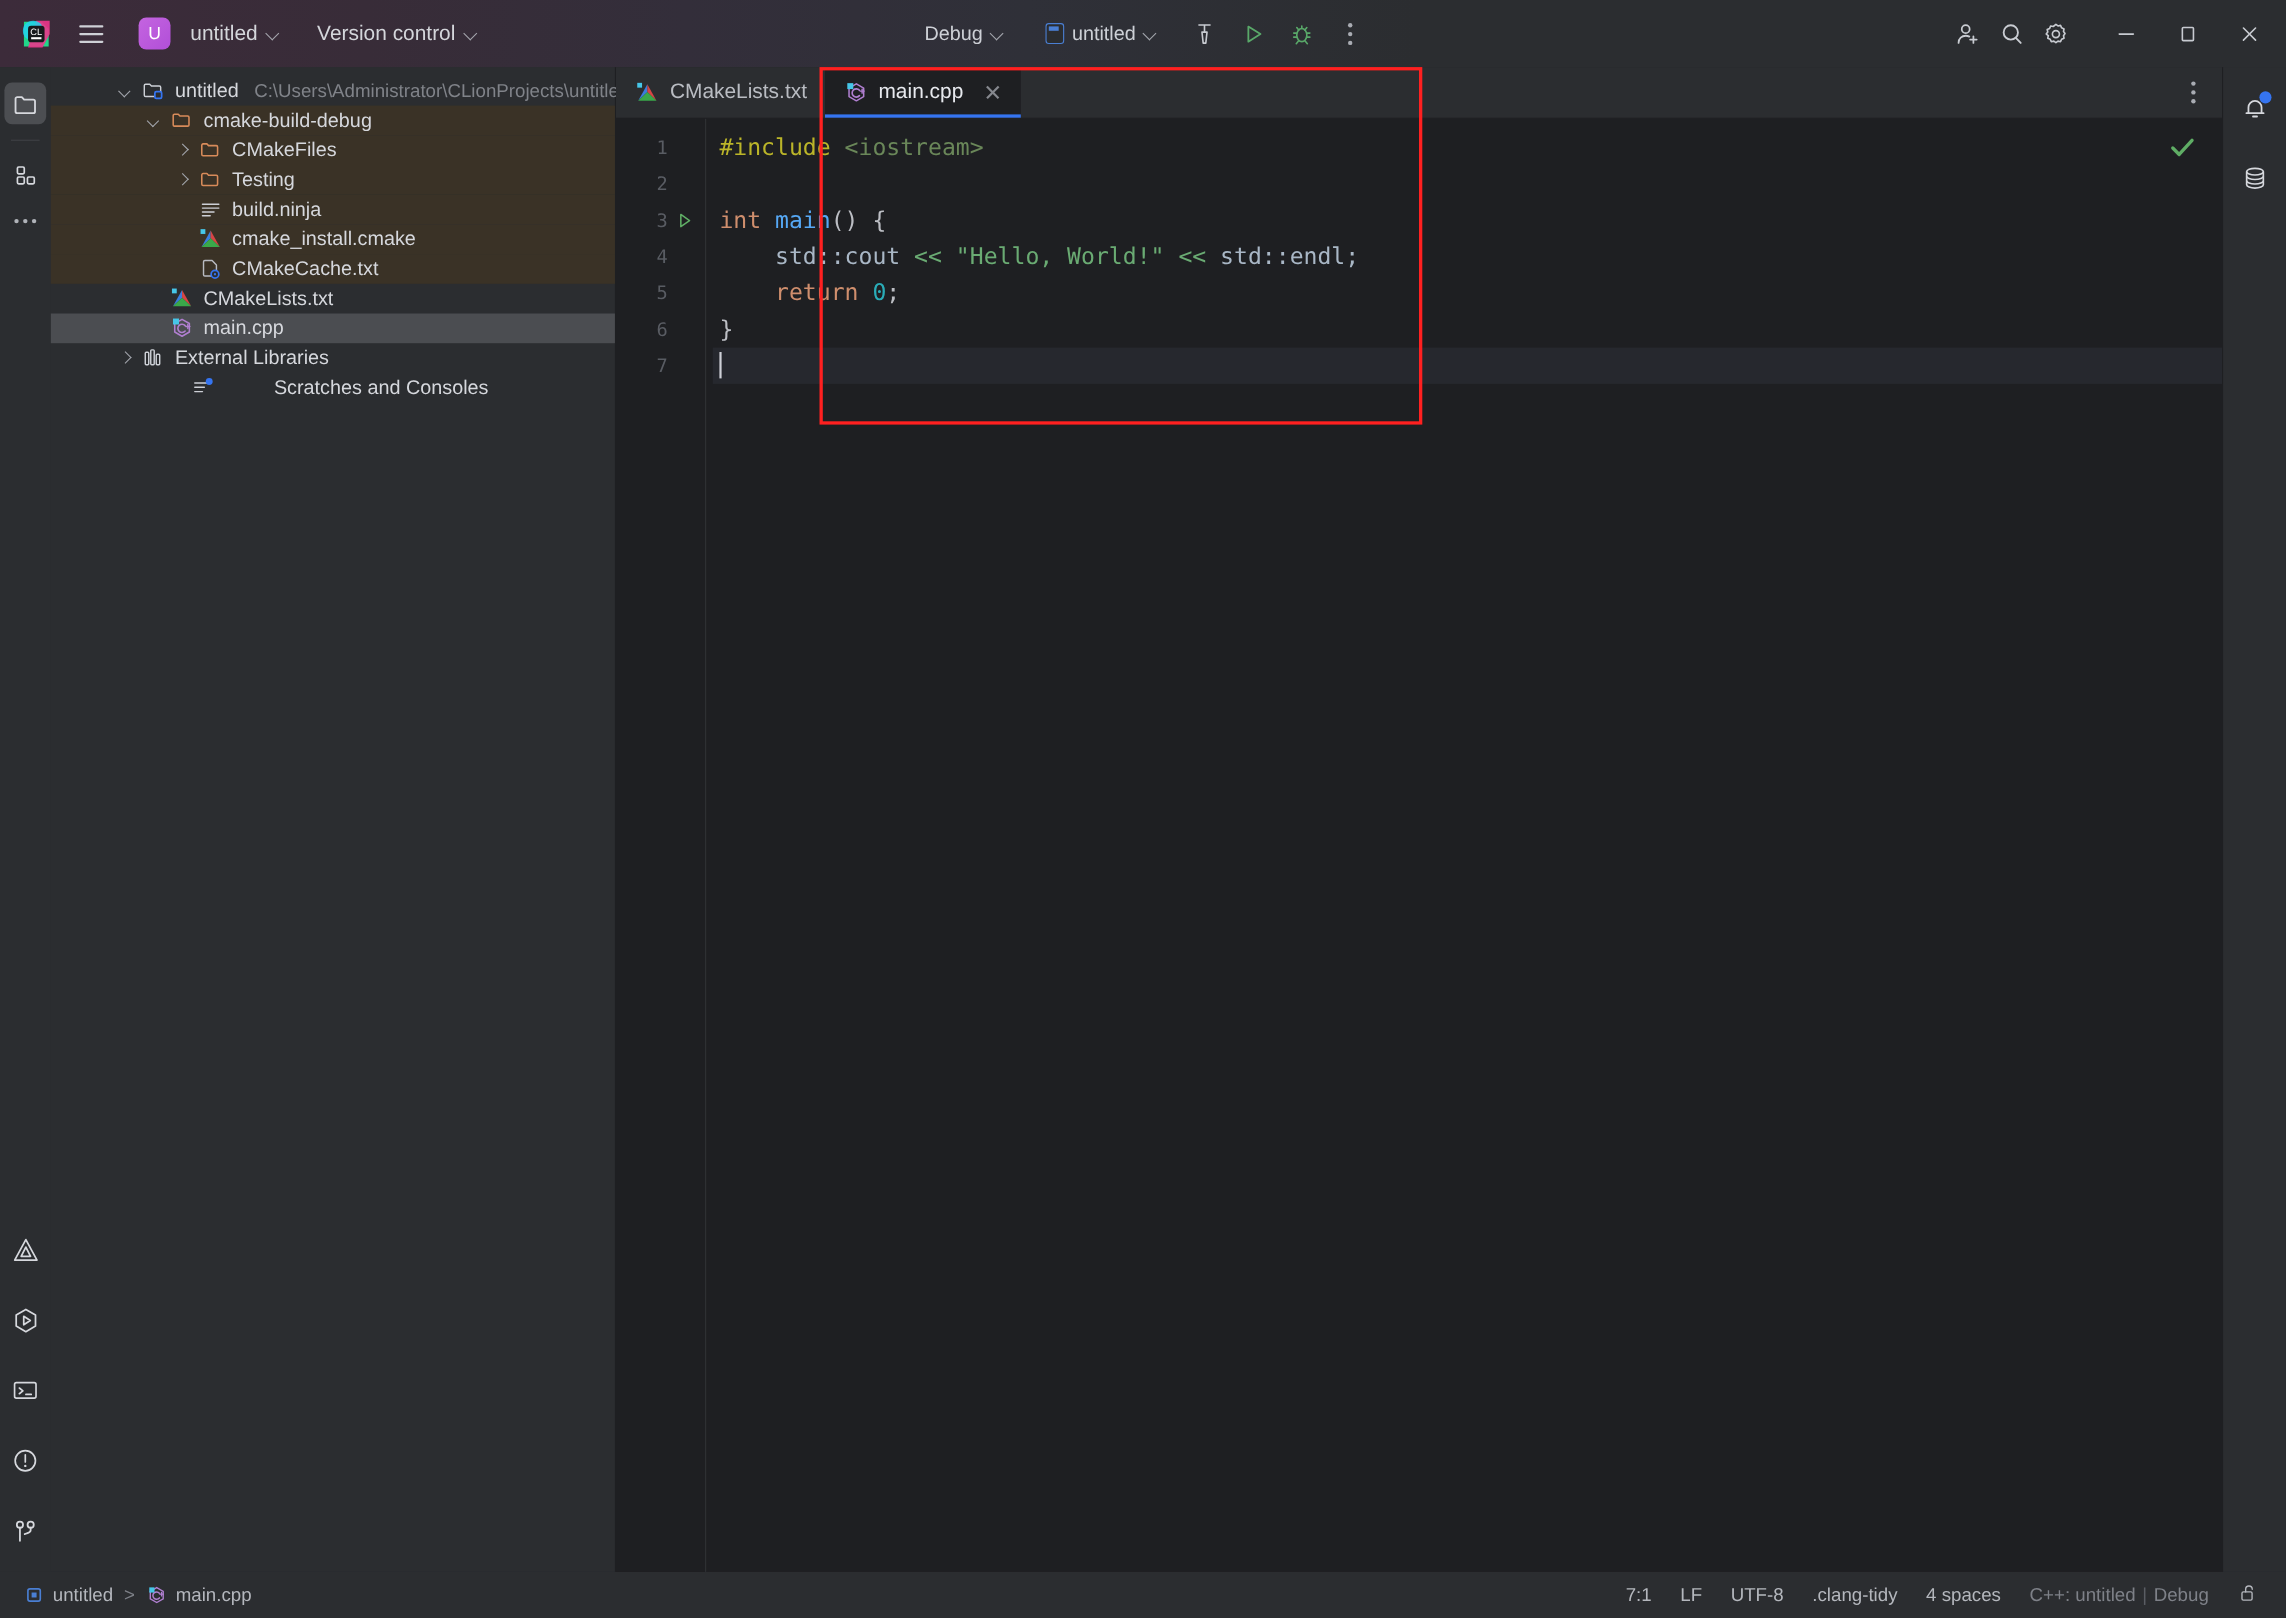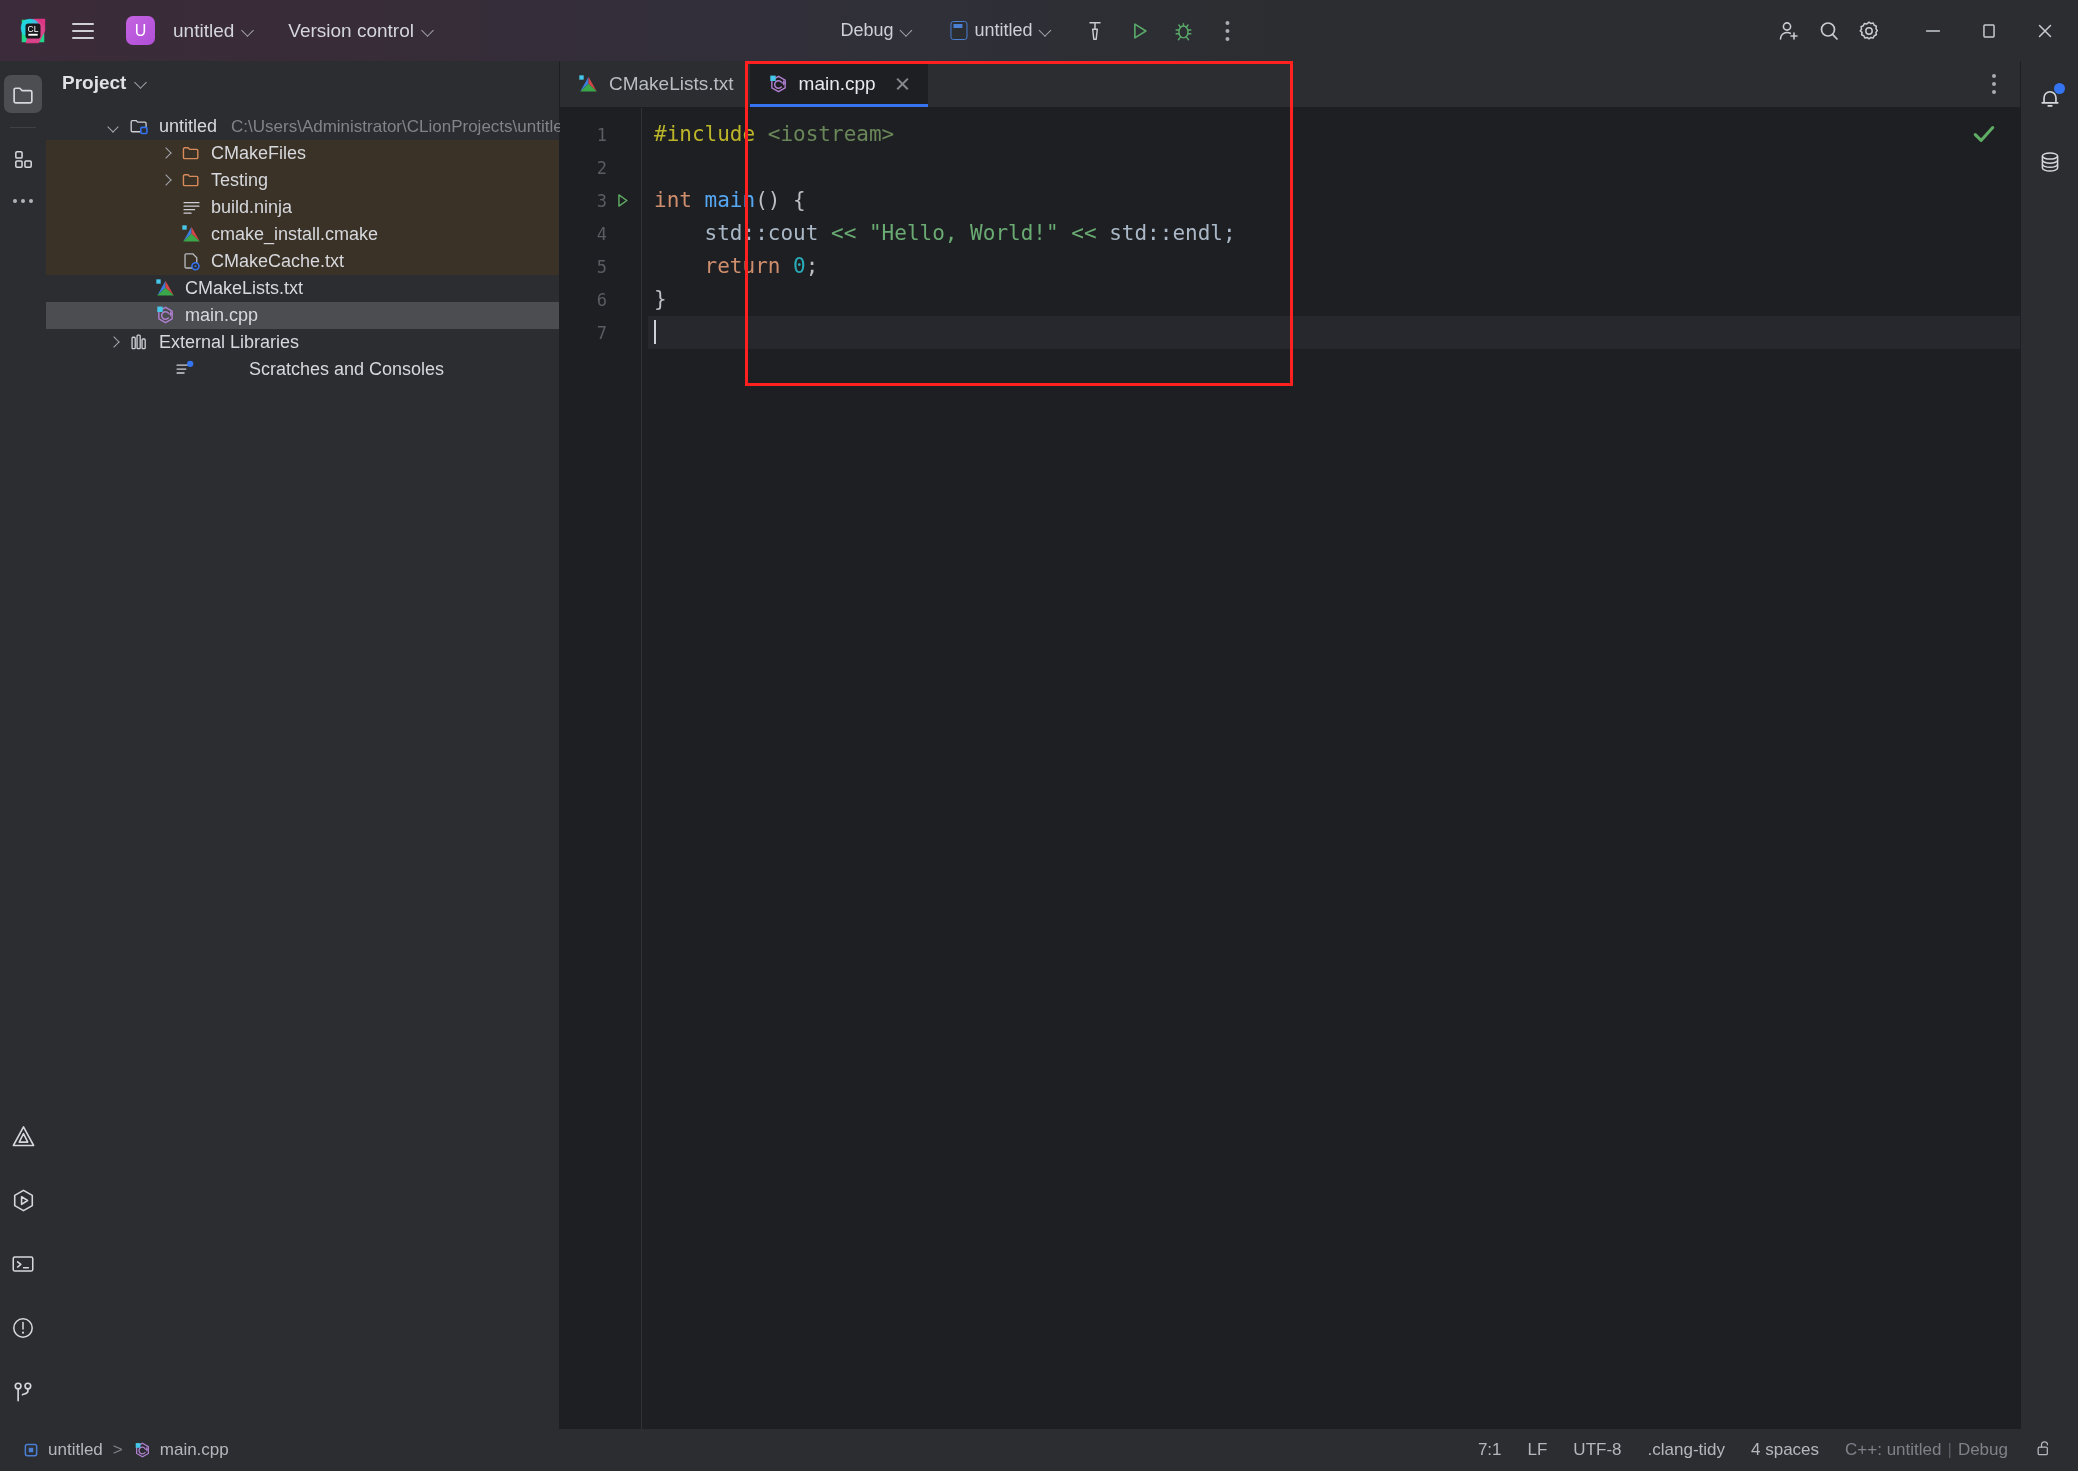--- a/index.html
+++ b/index.html
@@ -353,37 +353,44 @@
           <svg width="26" height="26" viewBox="0 0 24 24" fill="none" stroke="#d6d8dd" stroke-width="1.5">
             <circle cx="7.5" cy="6.5" r="2.6"></circle>
               <circle cx="16.5" cy="6.5" r="2.6"></circle>
             <path d="M7.5 9.1V20M16.5 9.1v2.2c0 2.3-3 2.3-5 3.2" stroke-linecap="round"></path>
           </svg>
         </div>
       </div>
     </div>
 
     <div class="project-panel">
-      <div class="pp-header">
-        <span>Project</span>
-        <span class="chev"></span>
-      </div>
       <div class="tree" id="tree">
           <div class="trow" style="padding-left: 56px;">
             <span class="tw">
               <span class="arrow down"></span>
             </span>
             <span class="ticon">
               <svg viewBox="0 0 24 24" width="21" height="21">
                 <path d="M2.5 6.6A1.4 1.4 0 013.9 5.2h4.2L9.9 7h8.2a1.4 1.4 0 011.4 1.4v8.2a1.4 1.4 0 01-1.4 1.4H3.9a1.4 1.4 0 01-1.4-1.4z" fill="none" stroke="#cdd0d6" stroke-width="1.5" stroke-linejoin="round"></path>
                 <rect x="13.5" y="13" width="7" height="7" rx="1.4" fill="#2b2d30" stroke="#3574f0" stroke-width="1.8"></rect>
               </svg>
             </span>
             <span class="tlabel">untitled</span>
             <span class="tpath">C:\Users\Administrator\CLionProjects\untitled</span>
+          </div>
+          <div class="trow build-bg" style="padding-left: 82px;">
+            <span class="tw">
+              <span class="arrow down"></span>
+            </span>
+            <span class="ticon">
+              <svg viewBox="0 0 24 24" width="21" height="21">
+                <path d="M2.8 6.8A1.3 1.3 0 014.1 5.5h4l1.7 1.8h8.1a1.3 1.3 0 011.3 1.3v8a1.3 1.3 0 01-1.3 1.3H4.1a1.3 1.3 0 01-1.3-1.3z" fill="none" stroke="#d88b5a" stroke-width="1.6" stroke-linejoin="round"></path>
+              </svg>
+            </span>
+            <span class="tlabel">cmake-build-debug</span>
           </div>
           <div class="trow build-bg" style="padding-left: 108px;">
             <span class="tw">
               <span class="arrow"></span>
             </span>
             <span class="ticon">
               <svg viewBox="0 0 24 24" width="21" height="21">
                 <path d="M2.8 6.8A1.3 1.3 0 014.1 5.5h4l1.7 1.8h8.1a1.3 1.3 0 011.3 1.3v8a1.3 1.3 0 01-1.3 1.3H4.1a1.3 1.3 0 01-1.3-1.3z" fill="none" stroke="#d88b5a" stroke-width="1.6" stroke-linejoin="round"></path>
               </svg>
             </span>

